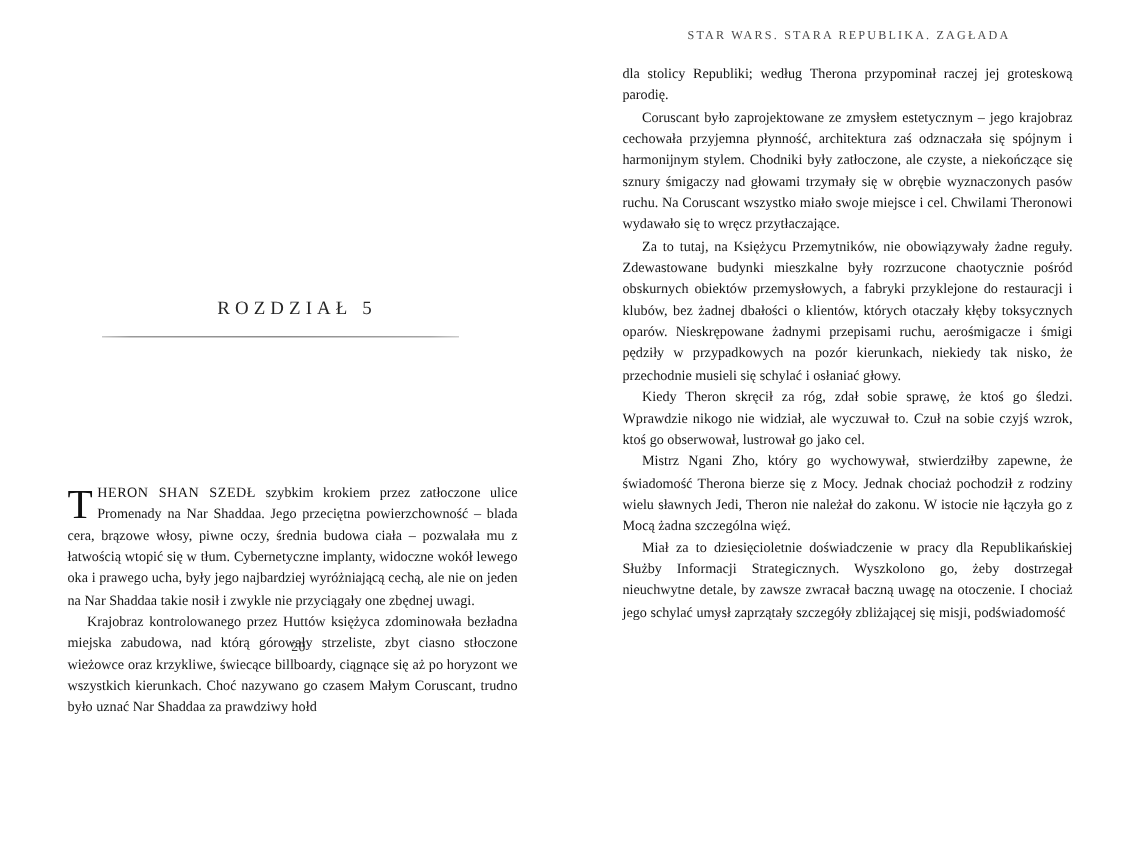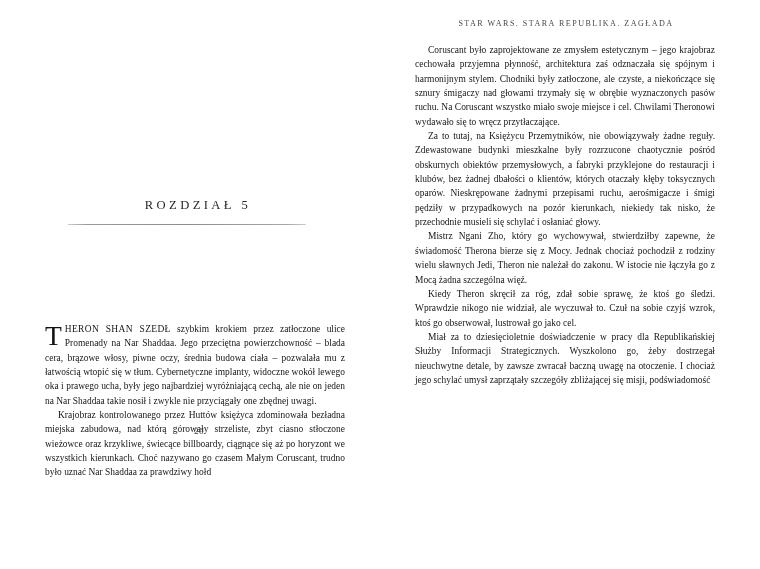--- a/index.html
+++ b/index.html
@@ -141,22 +141,23 @@
     </div>
 
     <div class="folio">20</div>
   </div>
 
   <div class="page page-right">
 
     <div class="running-head">STAR WARS. STARA REPUBLIKA. ZAGŁADA</div>
 
     <div class="body-text">
+      <p class="first"><span>dla stolicy Republiki; według Therona przypominał raczej jej groteskową parodię.</span></p>
       <p><span>Coruscant było zaprojektowane ze zmysłem estetycznym – jego krajobraz cechowała przyjemna płynność, architektura zaś odznaczała się spójnym i harmonijnym stylem. Chodniki były zatłoczone, ale czyste, a niekończące się sznury śmigaczy nad głowami trzymały się w obrębie wyznaczonych pasów ruchu. Na Coruscant wszystko miało swoje miejsce i cel. Chwilami Theronowi wydawało się to wręcz przytłaczające.</span></p>
       <p><span>Za to tutaj, na Księżycu Przemytników, nie obowiązywały żadne reguły. Zdewastowane budynki mieszkalne były rozrzucone chaotycznie pośród obskurnych obiektów przemysłowych, a fabryki przyklejone do restauracji i klubów, bez żadnej dbałości o klientów, których otaczały kłęby toksycznych oparów. Nieskrępowane żadnymi przepisami ruchu, aerośmigacze i śmigi pędziły w przypadkowych na pozór kierunkach, niekiedy tak nisko, że przechodnie musieli się schylać i osłaniać głowy.</span></p>
+      <p><span>Kiedy Theron skręcił za róg, zdał sobie sprawę, że ktoś go śledzi. Wprawdzie nikogo nie widział, ale wyczuwał to. Czuł na sobie czyjś wzrok, ktoś go obserwował, lustrował go jako cel.</span></p>
       <p><span>Mistrz Ngani Zho, który go wychowywał, stwierdziłby zapewne, że świadomość Therona bierze się z Mocy. Jednak chociaż pochodził z rodziny wielu sławnych Jedi, Theron nie należał do zakonu. W istocie nie łączyła go z Mocą żadna szczególna więź.</span></p>
-      <p><span>Kiedy Theron skręcił za róg, zdał sobie sprawę, że ktoś go śledzi. Wprawdzie nikogo nie widział, ale wyczuwał to. Czuł na sobie czyjś wzrok, ktoś go obserwował, lustrował go jako cel.</span></p>
       <p><span>Miał za to dziesięcioletnie doświadczenie w pracy dla Republikańskiej Służby Informacji Strategicznych. Wyszkolono go, żeby dostrzegał nieuchwytne detale, by zawsze zwracał baczną uwagę na otoczenie. I chociaż jego schylać umysł zaprzątały szczegóły zbliżającej się misji, podświadomość</span></p>
     </div>
 
   </div>
 
 </div>
 
 </body></html>

